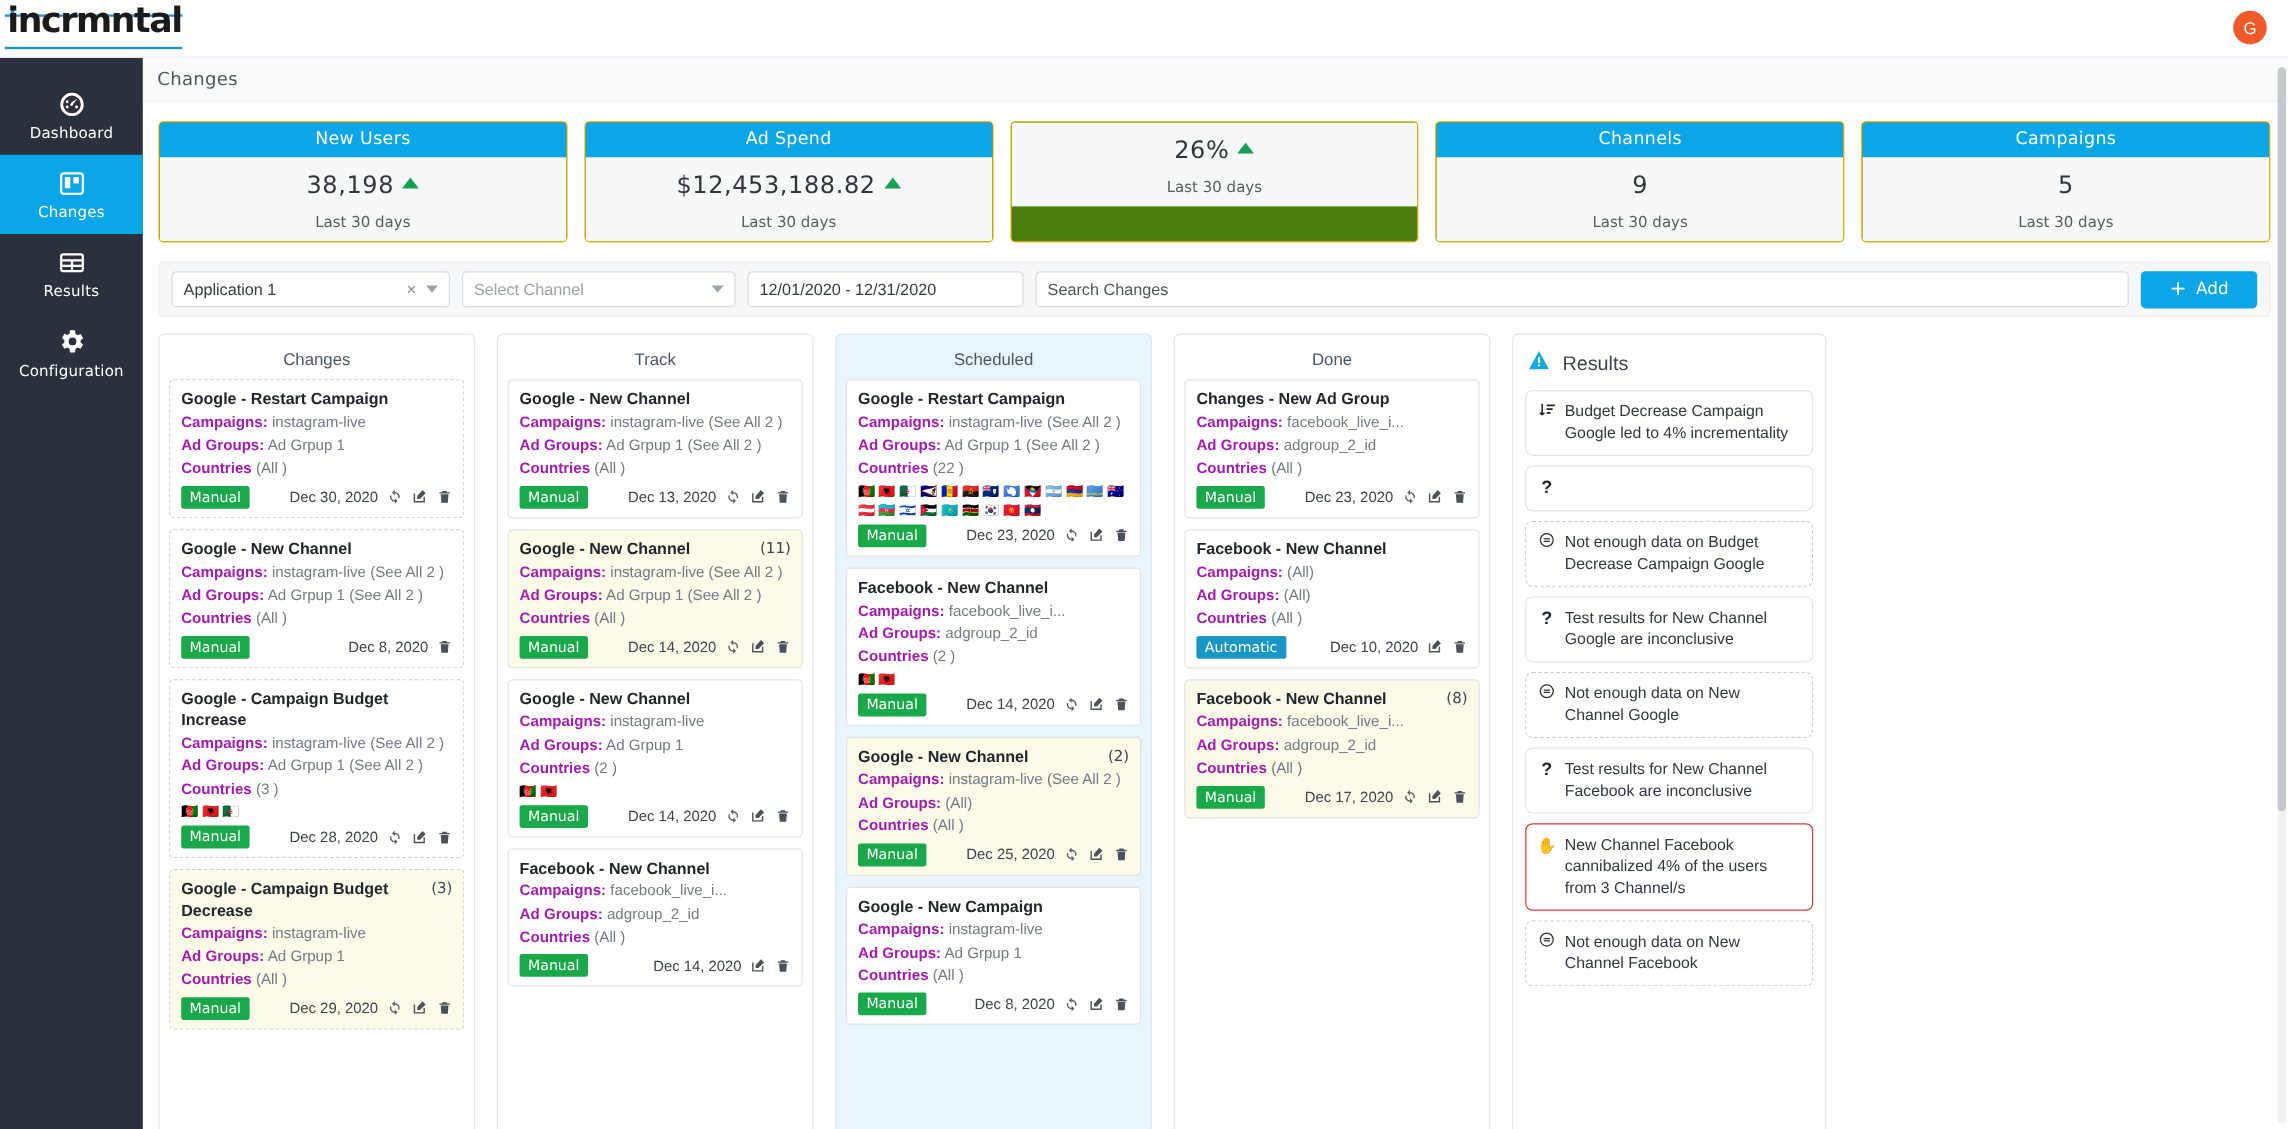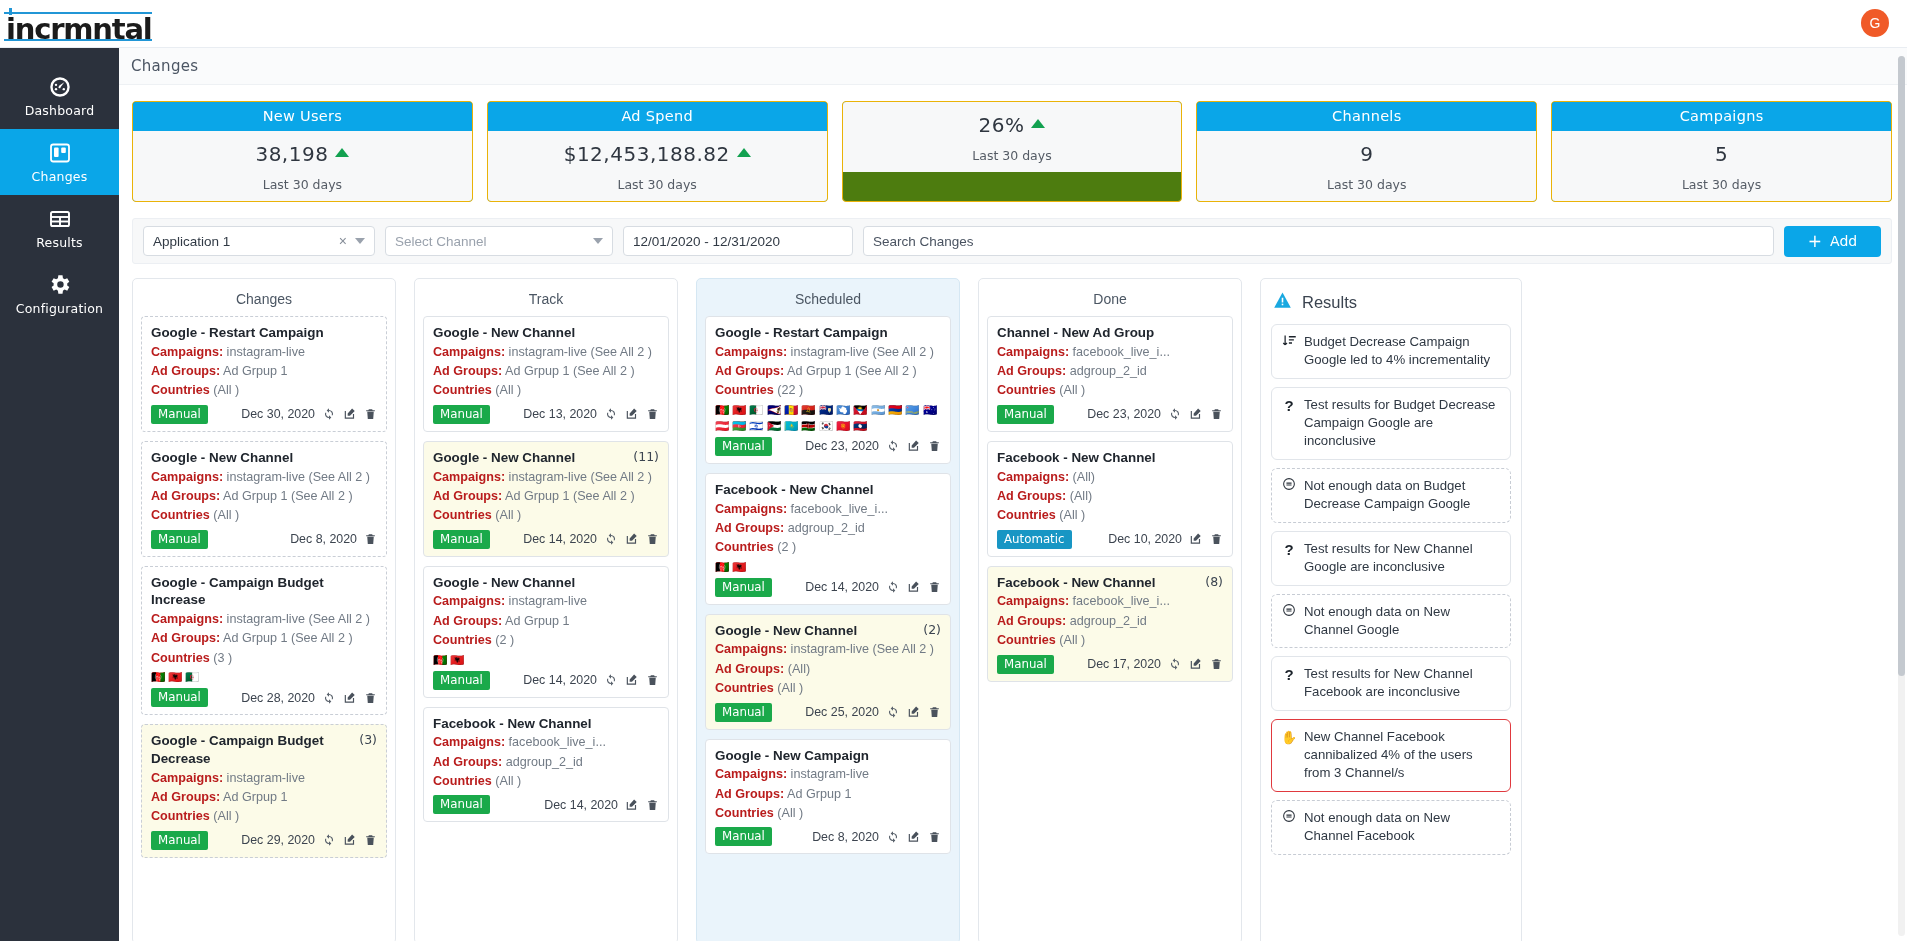--- a/index.html
+++ b/index.html
@@ -10,21 +10,21 @@
     overflow: hidden;
   }
   body { position: relative; }
 
   
   .topbar {
     position: absolute; top: 0; left: 0; width: 1907px; height: 48px;
     background: #ffffff; border-bottom: 1px solid #e9edf2; z-index: 5;
   }
   .logo {
-    position: absolute; left: 6px; top: 12px;
+    position: absolute; left: 6px; top: 0;
     font-family: "DejaVu Sans", sans-serif;
     font-size: 29px; font-weight: 700; letter-spacing: -1.2px;
     color: #1b1b1b;
   }
   .logo-bar {
     position: absolute; left: 4px; width: 148px; height: 2px; background: #2196d6;
   }
   .logo-bar.t { top: 12px; }
   .logo-bar.b { top: 39px; }
   .logo-tick { position:absolute; left:9px; top:8px; width:3px; height:7px; background:#2196d6;}
@@ -147,21 +147,21 @@
   .card.yellow { background: #fcfbe8; }
   .card-title {
     font-size: 13.4px; font-weight: bold; color: #20262e; margin-bottom: 1px;
     padding-right: 26px; line-height: 1.32;
   }
   .card-count {
     position: absolute; right: 9px; top: 7px;
     font-family: "DejaVu Sans", sans-serif; font-size: 12.5px; color: #3b4450;
   }
   .card-line { font-size: 12.6px; color: #717a85; line-height: 1.54; }
-  .card-line b { color: #b91c1c; font-weight: bold; }
+  .card-line b { color: #a21caf; font-weight: bold; }
   .flags { margin: 3px 0 1px; display: flex; flex-wrap: wrap; gap: 3px; }
   .flag { font-size: 11.5px; line-height: 13px; }
   .card-foot {
     display: flex; align-items: center; margin-top: 4px; gap: 7px;
   }
   .badge {
     color: #fff; font-size: 11.8px; padding: 2px 7px 3px; border-radius: 2px;
     font-family: "DejaVu Sans", sans-serif;
   }
   .badge.manual { background: #1aa94a; }
@@ -662,21 +662,21 @@
               <svg width="13" height="14" viewBox="0 0 24 24" fill="#4a525c">
                 <path d="M9 3h6l1 2h4v2H4V5h4l1-2zM6 8h12l-1 13H7L6 8z"></path>
               </svg>
             </span>
           </div>
         </div>
       </div>
       <div class="col">
         <div class="col-title">Done</div>
         <div class="card ">
-          <div class="card-title">Channel - New Ad Group</div>
+          <div class="card-title">Changes - New Ad Group</div>
           <div class="card-line"><b>Campaigns:</b> <span>facebook_live_i...</span></div>
           <div class="card-line"><b>Ad Groups:</b> <span>adgroup_2_id</span></div>
           <div class="card-line"><b>Countries</b> <span>(All )</span></div>
           <div class="card-foot">
             <span class="badge manual">Manual</span>
             <span class="card-date">Dec 23, 2020</span>
             <span class="ico">
               <svg width="14" height="14" viewBox="0 0 24 24" fill="#5b636d">
                 <path d="M12 5V2L8 6l4 4V7a5 5 0 014.6 7h2.1A7 7 0 0012 5zm-4.6 5H5.3A7 7 0 0012 19v3l4-4-4-4v3a5 5 0 01-4.6-7z"></path>
               </svg>
@@ -754,21 +754,20 @@
         </div>
         <div class="res-item ">
           <span class="res-ico"><svg width="15" height="15" viewBox="0 0 24 24" fill="none" stroke="#1c232b" stroke-width="2">
               <path d="M5 4v15M5 19l-3-3M5 19l3-3"></path>
               <path d="M11 6h11M11 11h8M11 16h5" stroke-width="2.2"></path>
             </svg></span>
           <span>Budget Decrease Campaign Google led to 4% incrementality</span>
         </div>
         <div class="res-item ">
           <span class="res-ico"><span style="font-weight:bold;font-size:15px;color:#1c232b;">?</span></span>
-          <span>Test results for Budget Decrease Campaign Google are inconclusive</span>
         </div>
         <div class="res-item dash">
           <span class="res-ico"><svg width="14" height="14" viewBox="0 0 24 24" fill="none" stroke="#2b323b" stroke-width="1.8">
               <circle cx="12" cy="12" r="9.2"></circle>
               <path d="M7.6 10.5h8.8M7.6 13.8h8.8"></path>
             </svg></span>
           <span>Not enough data on Budget Decrease Campaign Google</span>
         </div>
         <div class="res-item ">
           <span class="res-ico"><span style="font-weight:bold;font-size:15px;color:#1c232b;">?</span></span>

